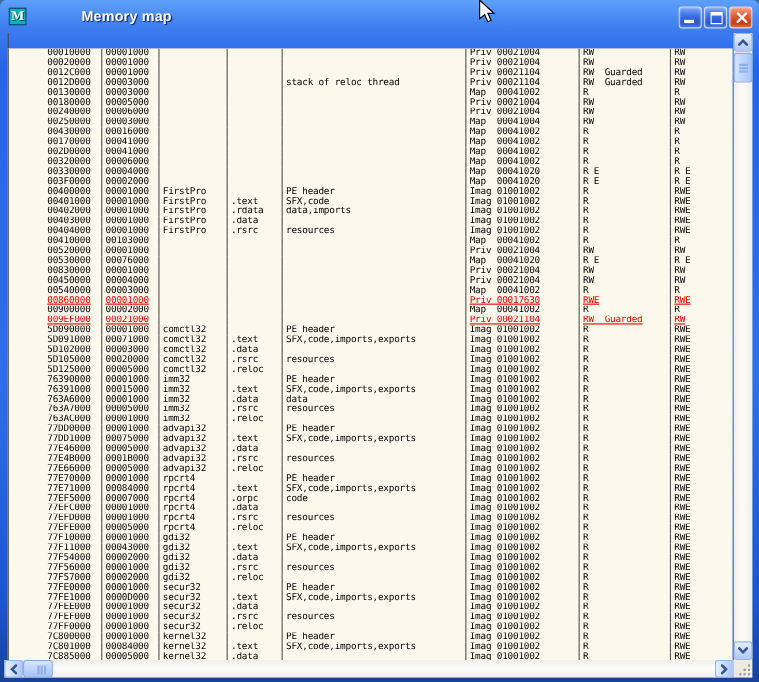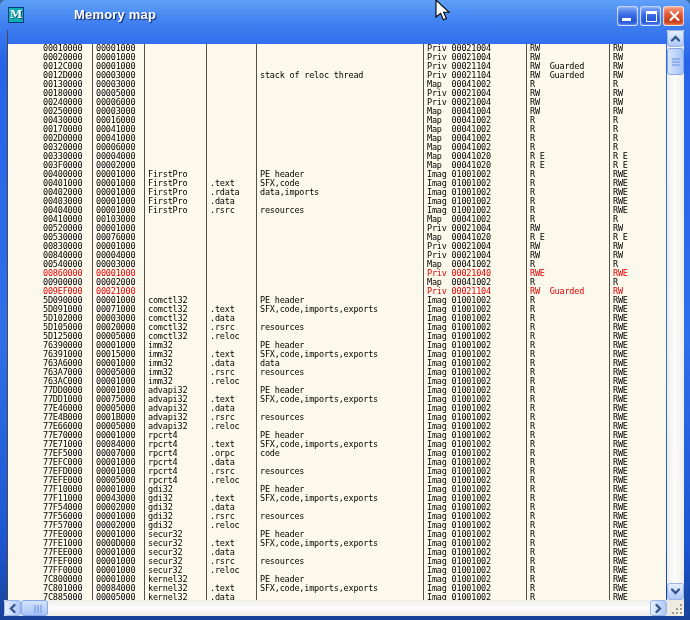--- a/index.html
+++ b/index.html
@@ -52,21 +52,21 @@
   .body{
     position:absolute;left:7px;top:44px;width:659px;height:556px;
     background:#FCF9EC;border-left:1px solid #4a4a4a;overflow:hidden;padding-left:32px;
   }
   .row{display:grid;grid-template-columns:53px 52px 62px 50px 167px 103px 83px 88px;height:9px;}
   .cell{
     color:#000;font-size:8.5px;line-height:9px;letter-spacing:-.2px;
     padding-left:3px;white-space:pre;overflow:hidden;
     border-right:1px solid #52504A;
   }
-  .row.red .cell{color:#E40000;}
+  .row.red .cell{color:#E40000;text-decoration:underline;}
   
   .vscroll{position:absolute;left:667px;top:30px;width:17px;height:570px;
     background:linear-gradient(90deg,#EFEEE9,#FCFCFB 45%,#EFEEE9);}
   .hscroll{position:absolute;left:4px;top:600px;width:663px;height:16px;
     background:linear-gradient(180deg,#EFEEE9,#FCFCFB 45%,#EFEEE9);}
   .sbtn{position:absolute;border:1px solid #98B4E8;border-radius:3px;
     background:linear-gradient(180deg,#E8F0FE,#C4D6F9 60%,#AFC7F5);
     display:flex;align-items:center;justify-content:center;}
   .vscroll .up{left:0;top:0;width:17px;height:17px;}
   .vscroll .down{left:0;bottom:0;width:17px;height:17px;}
@@ -343,21 +343,21 @@
         <div class="cell">00830000</div>
         <div class="cell">00001000</div>
         <div class="cell"></div>
         <div class="cell"></div>
         <div class="cell"></div>
         <div class="cell">Priv 00021004</div>
         <div class="cell">RW</div>
         <div class="cell">RW</div>
       </div>
       <div class="row">
-        <div class="cell">00840000</div>
+        <div class="cell">00450000</div>
         <div class="cell">00004000</div>
         <div class="cell"></div>
         <div class="cell"></div>
         <div class="cell"></div>
         <div class="cell">Priv 00021004</div>
         <div class="cell">RW</div>
         <div class="cell">RW</div>
       </div>
       <div class="row">
         <div class="cell">00540000</div>
@@ -368,21 +368,21 @@
         <div class="cell">Map  00041002</div>
         <div class="cell">R</div>
         <div class="cell">R</div>
       </div>
       <div class="row red">
         <div class="cell">00860000</div>
         <div class="cell">00001000</div>
         <div class="cell"></div>
         <div class="cell"></div>
         <div class="cell"></div>
-        <div class="cell">Priv 00021040</div>
+        <div class="cell">Priv 00017630</div>
         <div class="cell">RWE</div>
         <div class="cell">RWE</div>
       </div>
       <div class="row">
         <div class="cell">00900000</div>
         <div class="cell">00002000</div>
         <div class="cell"></div>
         <div class="cell"></div>
         <div class="cell"></div>
         <div class="cell">Map  00041002</div>

